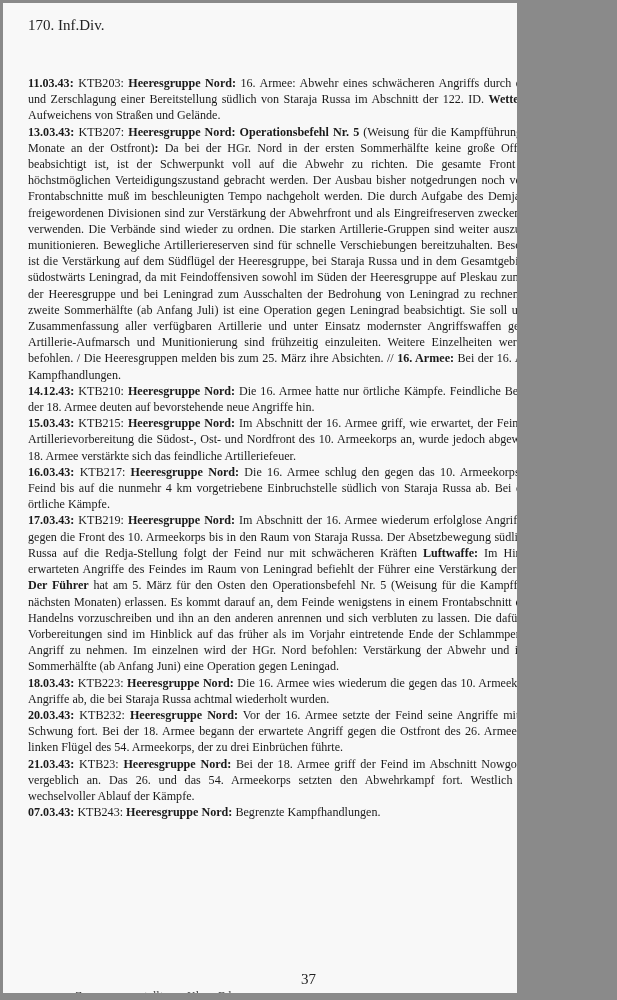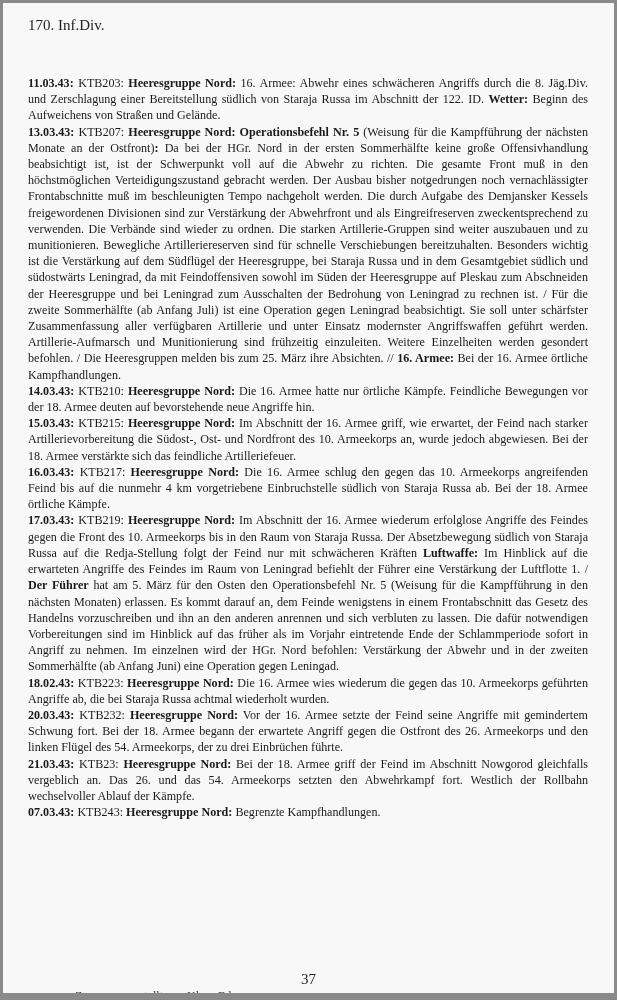--- a/index.html
+++ b/index.html
@@ -2,21 +2,21 @@
 <html><head>
 <meta charset="utf-8">
 <style>
   html, body { margin: 0; padding: 0; }
   body {
     width: 617px; height: 1000px; overflow: hidden;
     background: #8a8a8a;
     position: relative;
   }
   .page {
-    position: absolute; left: 3px; top: 3px; width: 611px; height: 990px;
+    position: absolute; left: 3px; top: 3px; width: 514px; height: 990px;
     background: #f8f8f8;
     font-family: "Liberation Serif", serif;
     color: #1a1a1a;
     overflow: hidden;
   }
   .header {
     position: absolute; left: 25px; top: 14px;
     font-size: 15px; color: #222;
   }
   .body {
@@ -36,24 +36,24 @@
   }
 </style>
 </head>
 <body>
 
 <div class="page">
   <div class="header">170. Inf.Div.</div>
   <div class="body" id="entries">
       <p class="entry"><span class="b">11.03.43:</span><span> KTB203: </span><span class="b">Heeresgruppe Nord:</span><span> 16. Armee: Abwehr eines schwächeren Angriffs durch die 8. Jäg.Div. und Zerschlagung einer Bereitstellung südlich von Staraja Russa im Abschnitt der 122. ID. </span><span class="b">Wetter:</span><span> Beginn des Aufweichens von Straßen und Gelände.</span></p>
       <p class="entry"><span class="b">13.03.43:</span><span> KTB207: </span><span class="b">Heeresgruppe Nord: Operationsbefehl Nr. 5</span><span> (Weisung für die Kampfführung der nächsten Monate an der Ostfront)</span><span class="b">:</span><span> Da bei der HGr. Nord in der ersten Sommerhälfte keine große Offensivhandlung beabsichtigt ist, ist der Schwerpunkt voll auf die Abwehr zu richten. Die gesamte Front muß in den höchstmöglichen Verteidigungszustand gebracht werden. Der Ausbau bisher notgedrungen noch vernachlässigter Frontabschnitte muß im beschleunigten Tempo nachgeholt werden. Die durch Aufgabe des Demjansker Kessels freigewordenen Divisionen sind zur Verstärkung der Abwehrfront und als Eingreifreserven zweckentsprechend zu verwenden. Die Verbände sind wieder zu ordnen. Die starken Artillerie-Gruppen sind weiter auszubauen und zu munitionieren. Bewegliche Artilleriereserven sind für schnelle Verschiebungen bereitzuhalten. Besonders wichtig ist die Verstärkung auf dem Südflügel der Heeresgruppe, bei Staraja Russa und in dem Gesamtgebiet südlich und südostwärts Leningrad, da mit Feindoffensiven sowohl im Süden der Heeresgruppe auf Pleskau zum Abschneiden der Heeresgruppe und bei Leningrad zum Ausschalten der Bedrohung von Leningrad zu rechnen ist. / Für die zweite Sommerhälfte (ab Anfang Juli) ist eine Operation gegen Leningrad beabsichtigt. Sie soll unter schärfster Zusammenfassung aller verfügbaren Artillerie und unter Einsatz modernster Angriffswaffen geführt werden. Artillerie-Aufmarsch und Munitionierung sind frühzeitig einzuleiten. Weitere Einzelheiten werden gesondert befohlen. / Die Heeresgruppen melden bis zum 25. März ihre Absichten. // </span><span class="b">16. Armee:</span><span> Bei der 16. Armee örtliche Kampfhandlungen.</span></p>
-      <p class="entry"><span class="b">14.03.43:</span><span> KTB210: </span><span class="b">Heeresgruppe Nord:</span><span> Die 16. Armee hatte nur örtliche Kämpfe. Feindliche Bewegungen vor der 18. Armee deuten auf bevorstehende neue Angriffe hin.</span></p>
+      <p class="entry"><span class="b">14.12.43:</span><span> KTB210: </span><span class="b">Heeresgruppe Nord:</span><span> Die 16. Armee hatte nur örtliche Kämpfe. Feindliche Bewegungen vor der 18. Armee deuten auf bevorstehende neue Angriffe hin.</span></p>
       <p class="entry"><span class="b">15.03.43:</span><span> KTB215: </span><span class="b">Heeresgruppe Nord:</span><span> Im Abschnitt der 16. Armee griff, wie erwartet, der Feind nach starker Artillerievorbereitung die Südost-, Ost- und Nordfront des 10. Armeekorps an, wurde jedoch abgewiesen. Bei der 18. Armee verstärkte sich das feindliche Artilleriefeuer.</span></p>
       <p class="entry"><span class="b">16.03.43:</span><span> KTB217: </span><span class="b">Heeresgruppe Nord:</span><span> Die 16. Armee schlug den gegen das 10. Armeekorps angreifenden Feind bis auf die nunmehr 4 km vorgetriebene Einbruchstelle südlich von Staraja Russa ab. Bei der 18. Armee örtliche Kämpfe.</span></p>
       <p class="entry"><span class="b">17.03.43:</span><span> KTB219: </span><span class="b">Heeresgruppe Nord:</span><span> Im Abschnitt der 16. Armee wiederum erfolglose Angriffe des Feindes gegen die Front des 10. Armeekorps bis in den Raum von Staraja Russa. Der Absetzbewegung südlich von Staraja Russa auf die Redja-Stellung folgt der Feind nur mit schwächeren Kräften </span><span class="b">Luftwaffe:</span><span> Im Hinblick auf die erwarteten Angriffe des Feindes im Raum von Leningrad befiehlt der Führer eine Verstärkung der Luftflotte 1. / </span><span class="b">Der Führer</span><span> hat am 5. März für den Osten den Operationsbefehl Nr. 5 (Weisung für die Kampfführung in den nächsten Monaten) erlassen. Es kommt darauf an, dem Feinde wenigstens in einem Frontabschnitt das Gesetz des Handelns vorzuschreiben und ihn an den anderen anrennen und sich verbluten zu lassen. Die dafür notwendigen Vorbereitungen sind im Hinblick auf das früher als im Vorjahr eintretende Ende der Schlammperiode sofort in Angriff zu nehmen. Im einzelnen wird der HGr. Nord befohlen: Verstärkung der Abwehr und in der zweiten Sommerhälfte (ab Anfang Juni) eine Operation gegen Leningad.</span></p>
-      <p class="entry"><span class="b">18.02.43:</span><span> KTB223: </span><span class="b">Heeresgruppe Nord:</span><span> Die 16. Armee wies wiederum die gegen das 10. Armeekorps geführten Angriffe ab, die bei Staraja Russa achtmal wiederholt wurden.</span></p>
+      <p class="entry"><span class="b">18.03.43:</span><span> KTB223: </span><span class="b">Heeresgruppe Nord:</span><span> Die 16. Armee wies wiederum die gegen das 10. Armeekorps geführten Angriffe ab, die bei Staraja Russa achtmal wiederholt wurden.</span></p>
       <p class="entry"><span class="b">20.03.43:</span><span> KTB232: </span><span class="b">Heeresgruppe Nord:</span><span> Vor der 16. Armee setzte der Feind seine Angriffe mit gemindertem Schwung fort. Bei der 18. Armee begann der erwartete Angriff gegen die Ostfront des 26. Armeekorps und den linken Flügel des 54. Armeekorps, der zu drei Einbrüchen führte.</span></p>
       <p class="entry"><span class="b">21.03.43:</span><span> KTB23: </span><span class="b">Heeresgruppe Nord:</span><span> Bei der 18. Armee griff der Feind im Abschnitt Nowgorod gleichfalls vergeblich an. Das 26. und das 54. Armeekorps setzten den Abwehrkampf fort. Westlich der Rollbahn wechselvoller Ablauf der Kämpfe.</span></p>
       <p class="entry"><span class="b">07.03.43:</span><span> KTB243: </span><span class="b">Heeresgruppe Nord:</span><span> Begrenzte Kampfhandlungen.</span></p>
     </div>
   <div class="pagenum">37</div>
   <div class="footer">Zusammengestellt von Klaus Ed...</div>
 </div>
 
 </body></html>

